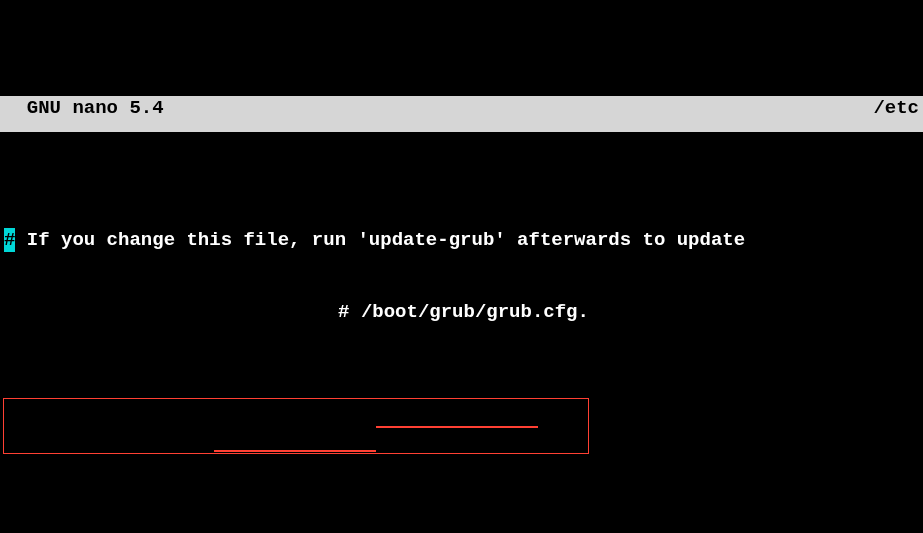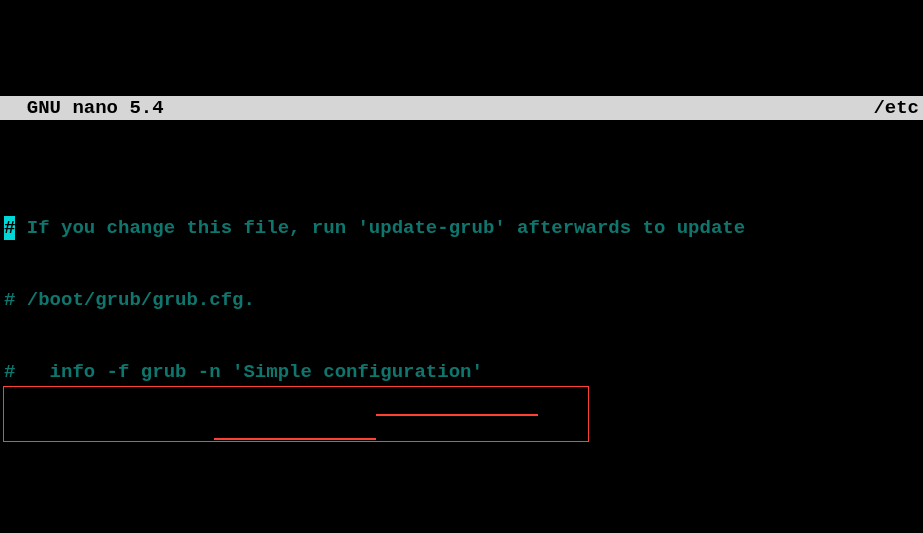--- a/index.html
+++ b/index.html
@@ -17,32 +17,33 @@
       line-height: 24px;
       overflow: hidden;
       white-space: pre;
     }
     .titlebar {
       background: #d6d6d6;
       color: #000000;
       display: flex;
       justify-content: space-between;
       padding: 0 4px;
-      height: 24px;
+      height: 36px;
     }
     .content {
       position: relative;
       padding: 0;
     }
     .line {
       height: 24px;
       padding-left: 4px;
     }
     .cyan {
-      color: #0f766e;
+      color: #ffffff;
+      text-align: center;
     }
     .cursor-hash {
       background: #00d7d7;
       color: #000000;
       display: inline-block;
     }
     .redbox {
       position: absolute;
       border: 1.5px solid #ff4033;
       pointer-events: none;
@@ -76,21 +77,20 @@
 
 
 <div class="titlebar">
   <span>  GNU nano 5.4</span>
   <span>/etc</span>
 </div>
 
 <div class="content">
   <div class="line"><span class="cursor-hash">#</span><span class="cyan"> If you change this file, run 'update-grub' afterwards to update</span></div>
   <div class="line cyan"># /boot/grub/grub.cfg.</div>
-  <div class="line cyan">#   info -f grub -n 'Simple configuration'</div>
   <div class="line"></div>
   
   
   
   
   
   
   
   
   

